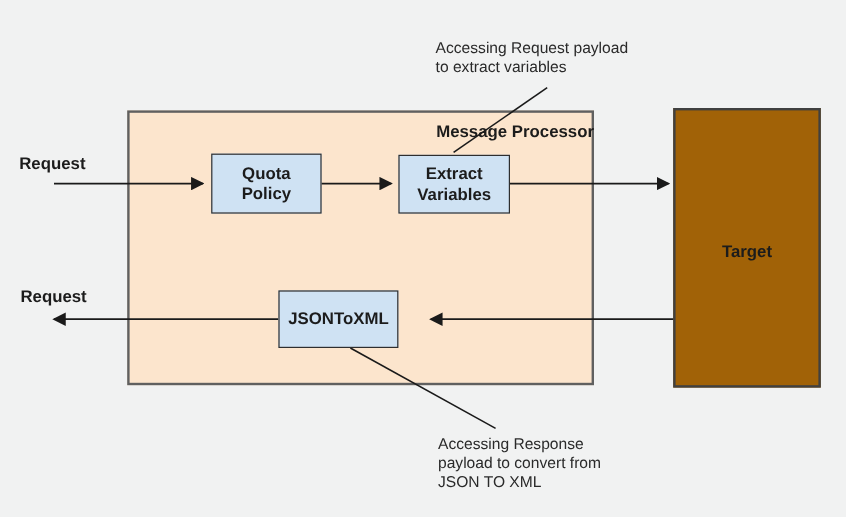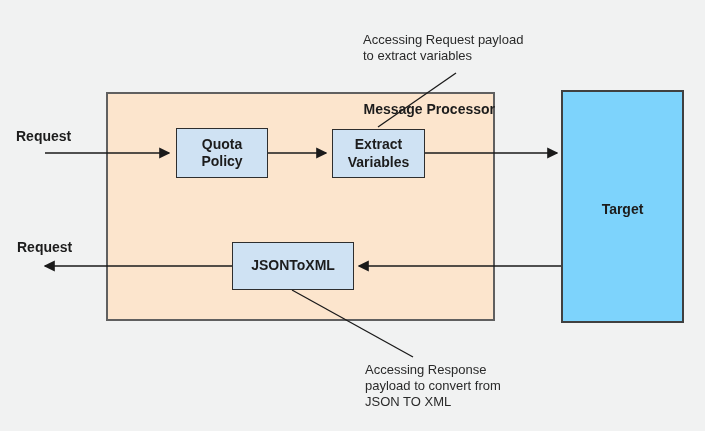--- a/index.html
+++ b/index.html
@@ -35,21 +35,21 @@
     font-size: 14px;
     font-weight: bold;
     color: #1c1c1c;
     z-index: 4;
   }
   .target-box {
     position: absolute;
     left: 561px; top: 90px;
     width: 123px; height: 233px;
     box-sizing: border-box;
-    background: #7dd3fc;
+    background: #a16207;
     border: 2px solid #404040;
     display: flex;
     align-items: center;
     justify-content: center;
     z-index: 1;
   }
   .target-box .node-label { position: relative; top: 3px; }
   .node {
     position: absolute;
     box-sizing: border-box;
@@ -63,21 +63,21 @@
   }
   .node-label {
     font-size: 14px;
     font-weight: bold;
     color: #1c1c1c;
     line-height: 1.25;
     white-space: pre-line;
   }
   .node-quota    { left: 176px; top: 128px; width: 92px;  height: 50px; }
   .node-extract  { left: 332px; top: 129px; width: 93px;  height: 49px; }
-  .node-jsontoxml{ left: 232px; top: 242px; width: 122px; height: 48px; align-items: center; }
+  .node-jsontoxml{ left: 232px; top: 242px; width: 100px; height: 48px; align-items: center; }
   .flow-label {
     position: absolute;
     font-size: 14px;
     font-weight: bold;
     color: #1c1c1c;
     z-index: 4;
   }
   .flow-label-request  { left: 16px; top: 128px; }
   .flow-label-response { left: 17px; top: 239px; }
   .annotation {

